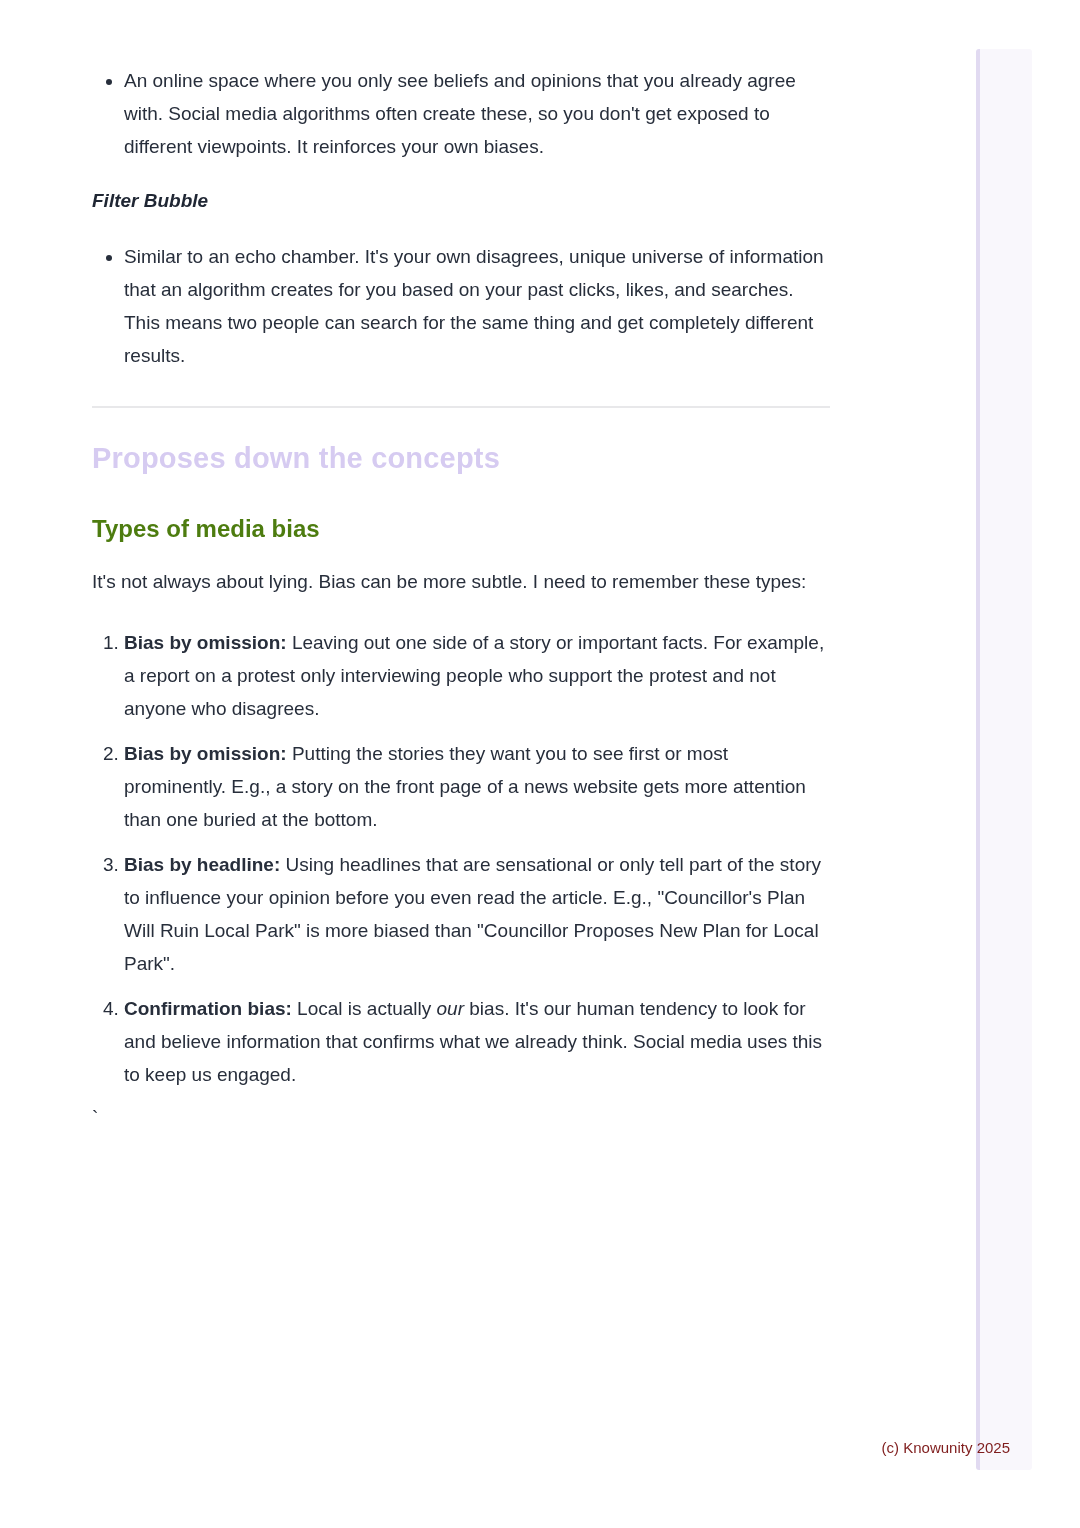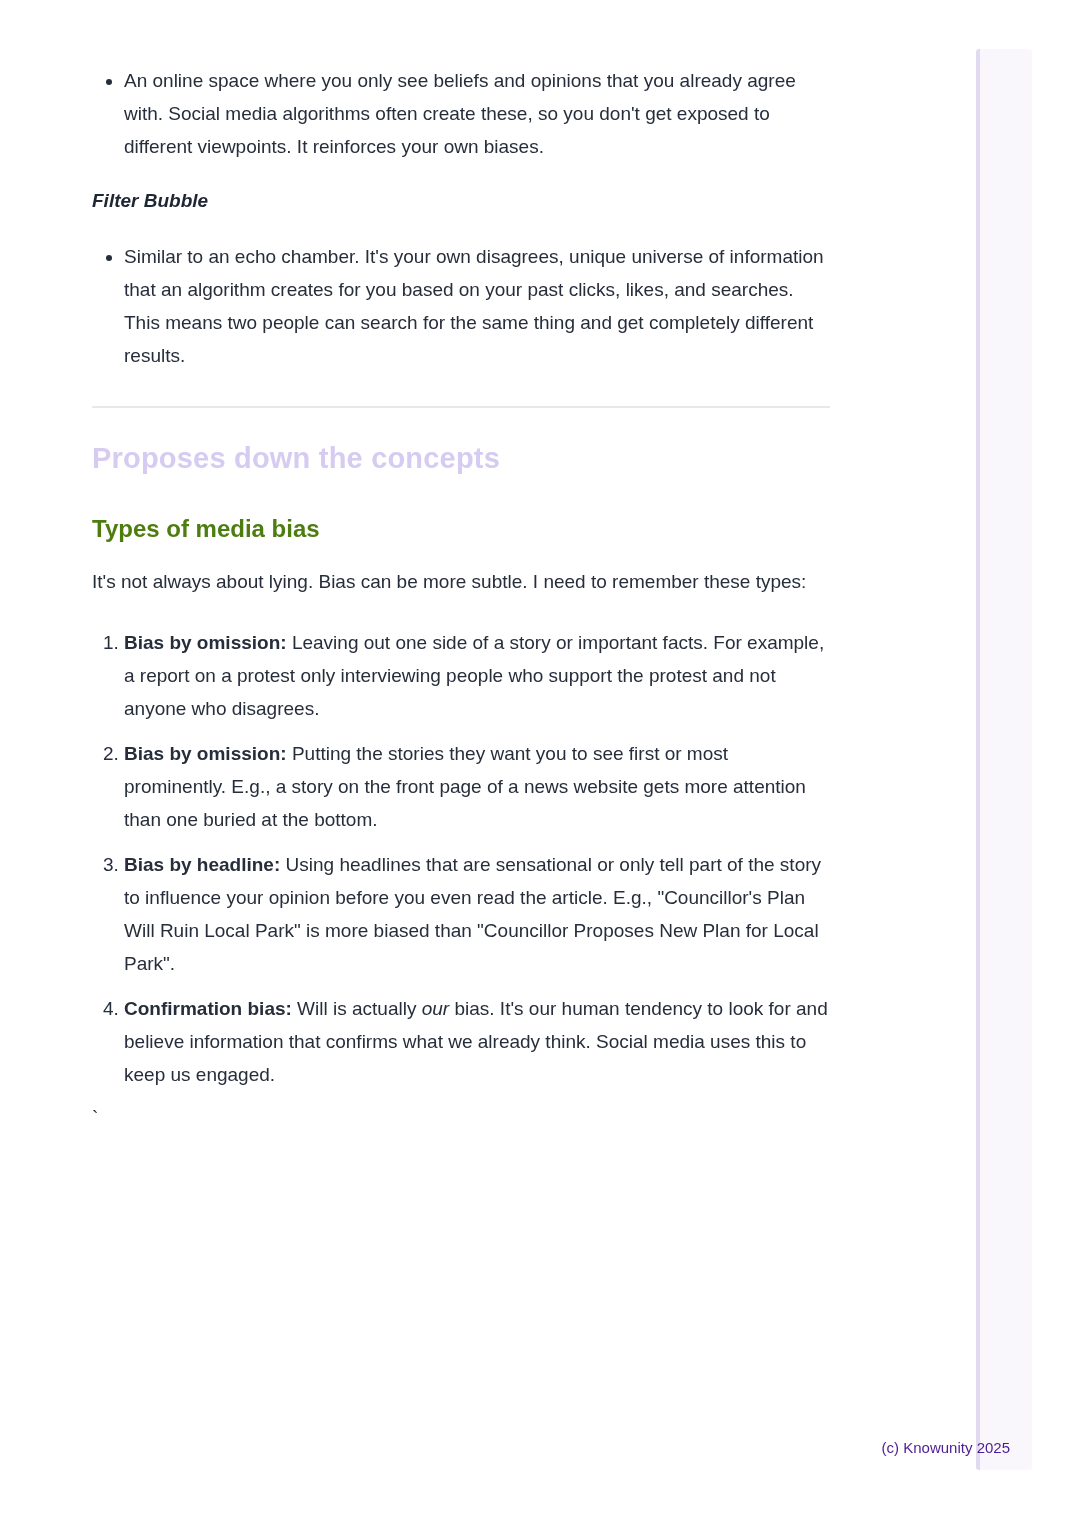--- a/index.html
+++ b/index.html
@@ -74,21 +74,21 @@
   ol.bias li:last-child { margin-bottom: 0; }
   .lead { font-weight: bold; }
   .em { font-style: italic; }
   .stray { margin-top: 10px; }
   .copyright {
     position: absolute;
     top: 1438px;
     right: 70px;
     font-size: 15px;
     line-height: 20px;
-    color: #4c1d95;
+    color: #7f1d1d;
     z-index: 3;
   }
 </style>
 </head>
 <body>
 
 <div class="edge-strip"></div>
 
 <main class="content">
 
@@ -107,20 +107,20 @@
   <h1 class="section">Proposes down the concepts</h1>
 
   <h2 class="subsection">Types of media bias</h2>
 
   <p class="intro">It's not always about lying. Bias can be more subtle. I need to remember these types:</p>
 
   <ol class="bias">
     <li><span class="lead">Bias by omission:</span><span> Leaving out one side of a story or important facts. For example, a report on a protest only interviewing people who support the protest and not anyone who disagrees.</span><span class="em"></span><span></span></li>
     <li><span class="lead">Bias by omission:</span><span> Putting the stories they want you to see first or most prominently. E.g., a story on the front page of a news website gets more attention than one buried at the bottom.</span><span class="em"></span><span></span></li>
     <li><span class="lead">Bias by headline:</span><span> Using headlines that are sensational or only tell part of the story to influence your opinion before you even read the article. E.g., "Councillor's Plan Will Ruin Local Park" is more biased than "Councillor Proposes New Plan for Local Park".</span><span class="em"></span><span></span></li>
-    <li><span class="lead">Confirmation bias:</span><span> Will is actually </span><span class="em">our</span><span> bias. It's our human tendency to look for and believe information that confirms what we already think. Social media uses this to keep us engaged.</span></li>
+    <li><span class="lead">Confirmation bias:</span><span> Local is actually </span><span class="em">our</span><span> bias. It's our human tendency to look for and believe information that confirms what we already think. Social media uses this to keep us engaged.</span></li>
   </ol>
 
   <div class="stray">`</div>
 
 </main>
 
 <div class="copyright">(c) Knowunity 2025</div>
 
 </body></html>

